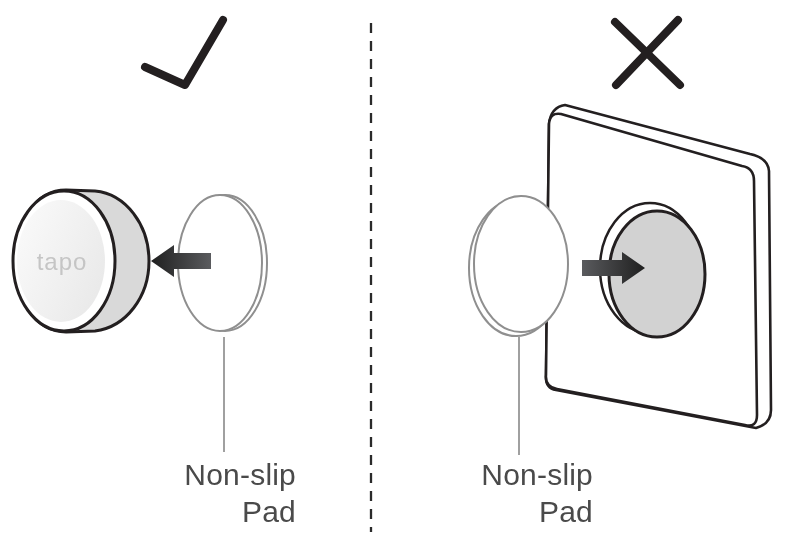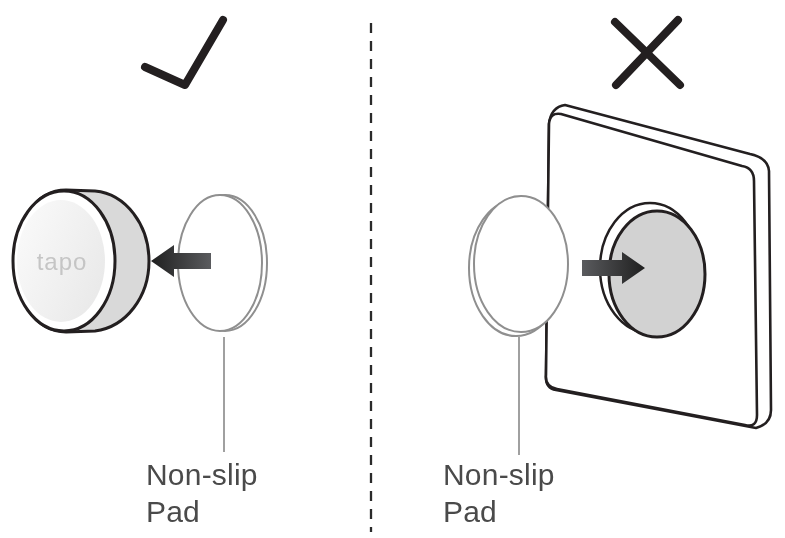--- a/index.html
+++ b/index.html
@@ -7,21 +7,21 @@
     position:relative;
     width:785px;height:538px;
     background:#ffffff;
     font-family:"Liberation Sans", sans-serif;
     overflow:hidden;
   }
   #art{position:absolute;left:0;top:0;}
   .pad-label{
     position:absolute;
     width:150px;
-    text-align:left;
+    text-align:right;
     font-size:30px;
     line-height:37px;
     color:#4a4a4a;
     letter-spacing:0.2px;
     white-space:normal;
   }
   #label-left{left:146px;top:456px;}
   #label-right{left:443px;top:456px;}
 </style>
 </head>

